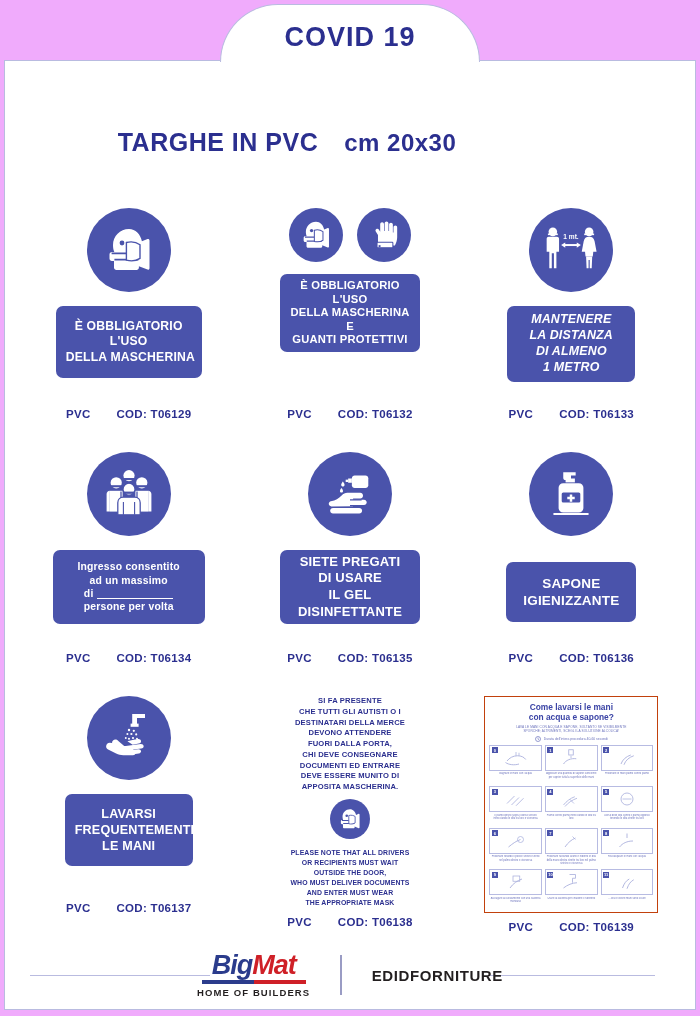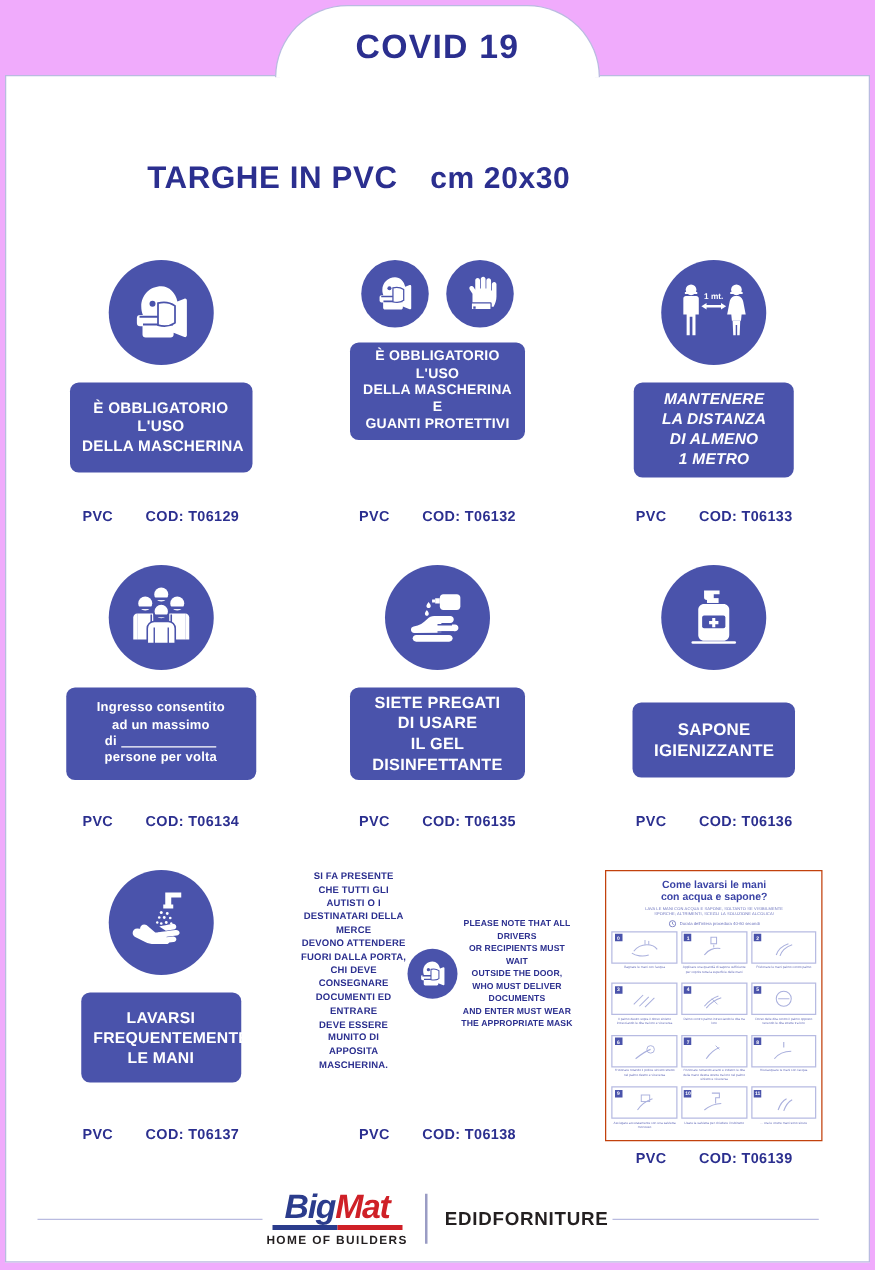--- a/index.html
+++ b/index.html
@@ -116,21 +116,21 @@
 
   
   .blankline {
     display: inline-block; width: 76px;
     border-bottom: 1.2px solid #fff;
     margin-left: 4px; height: 9px; vertical-align: middle;
   }
 
   
   .textsign {
-    display: flex; flex-direction: row; align-items: center;
+    display: flex; flex-direction: column; align-items: center;
     color: #2b2f8f; width: 100%;
   }
   .textsign .it {
     font-size: 7.6px; font-weight: bold; line-height: 1.42;
     text-align: center; letter-spacing: 0.15px;
   }
   .textsign .en {
     font-size: 6.9px; font-weight: bold; line-height: 1.45;
     text-align: center; margin-top: 7px; letter-spacing: 0.1px;
   }
@@ -183,21 +183,21 @@
     position: absolute; left: 30px; top: 975px;
     width: 180px; height: 1px; background: #b9bbe0; z-index: 2;
   }
   .footer-line-r {
     position: absolute; left: 490px; top: 975px;
     width: 165px; height: 1px; background: #b9bbe0; z-index: 2;
   }
   .brandwrap {
     position: absolute; left: 0; top: 952px; width: 700px;
     display: flex; align-items: center; justify-content: center;
-    gap: 14px; z-index: 3;
+    gap: 30px; z-index: 3;
   }
   .bigmat { display: flex; flex-direction: column; align-items: center; }
   .bigmat-word {
     font-size: 27px; font-weight: bold; font-style: italic;
     letter-spacing: -1px; line-height: 1;
   }
   .bigmat-word .b { color: #2b3c8c; }
   .bigmat-word .m { color: #cf2027; }
   .bigmat-bar { display: flex; width: 104px; height: 4px; margin-top: 1px; }
   .bigmat-bar .bl { flex: 1; background: #2b3c8c; }

